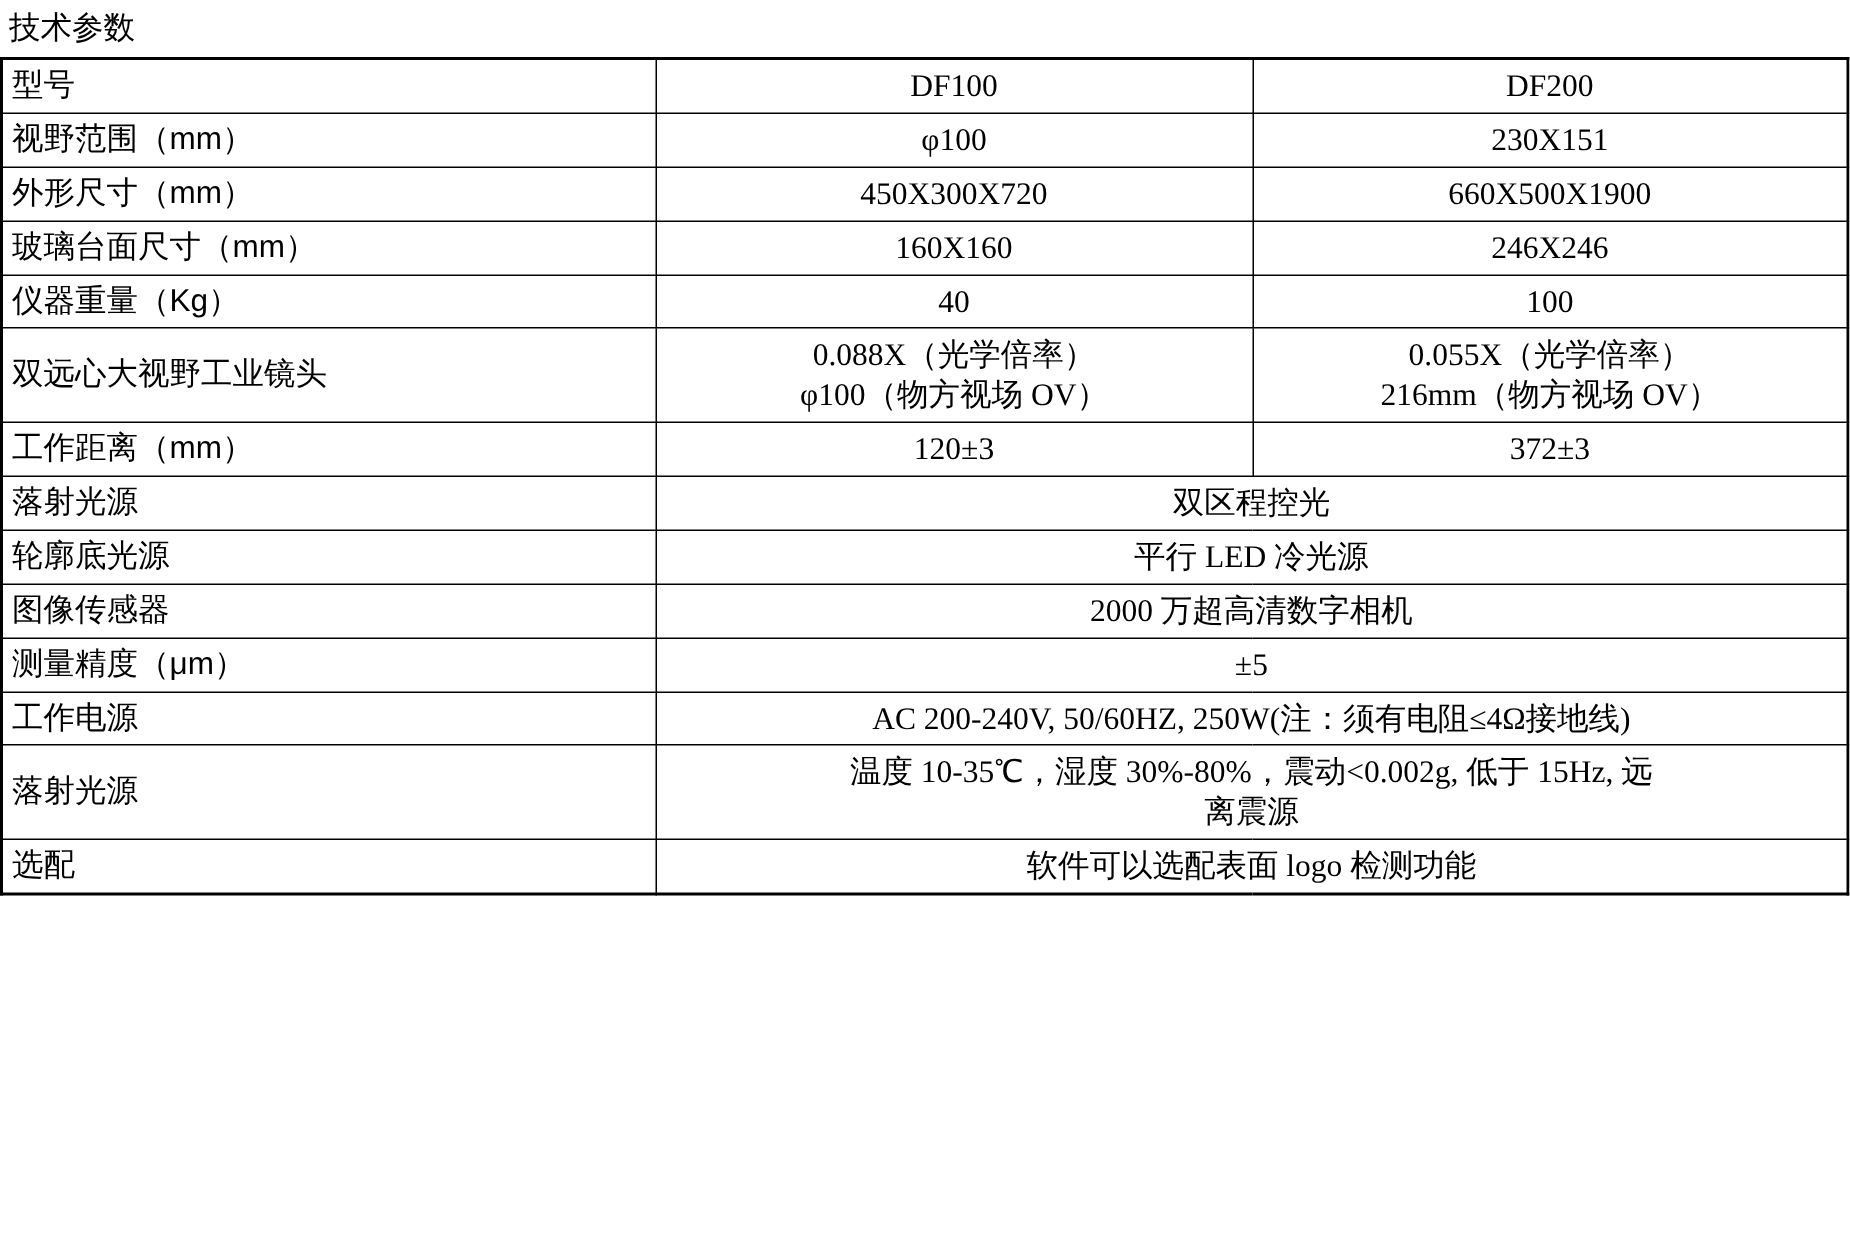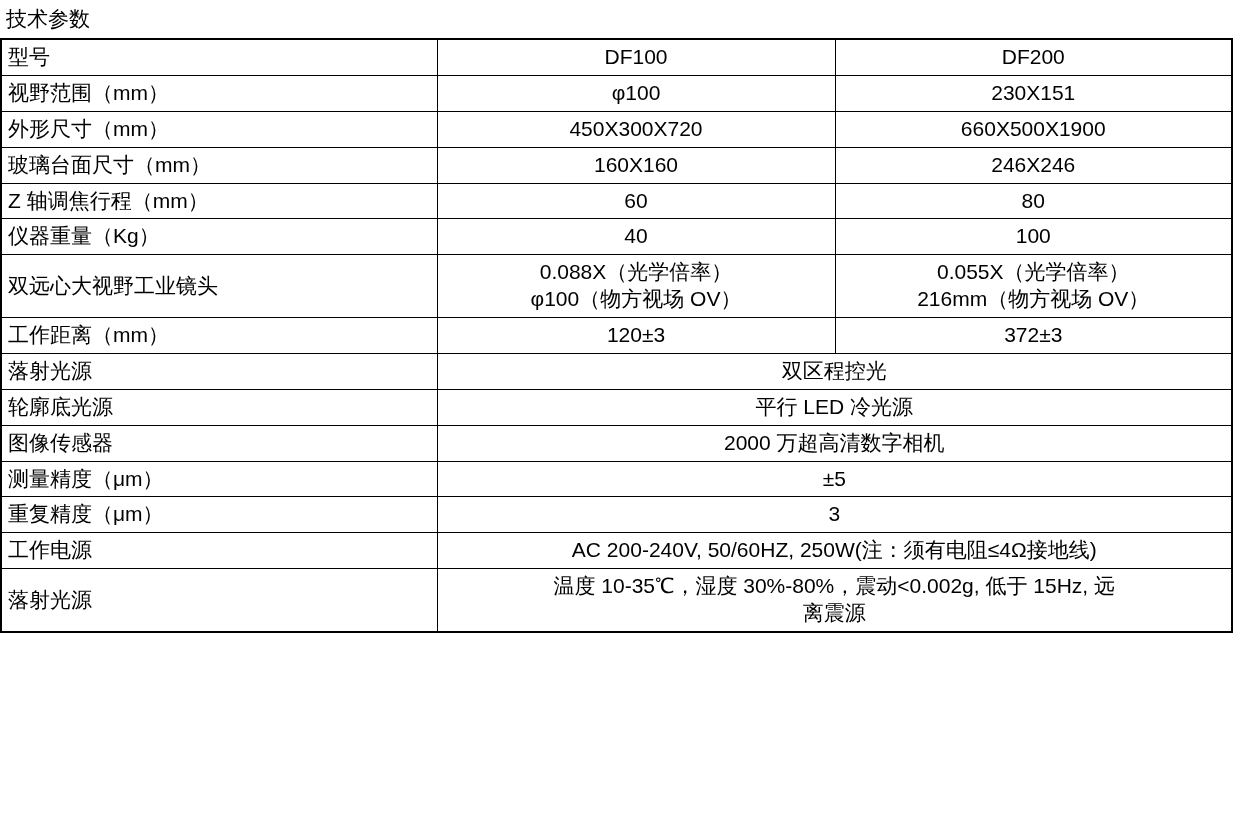--- a/index.html
+++ b/index.html
@@ -45,20 +45,21 @@
     vertical-align: middle;
     line-height: 1.28;
   }
   td.label {
     text-align: left;
     padding-left: 10px;
     white-space: nowrap;
   }
   td.val {
     text-align: center;
+    font-family: Liberation Serif, serif;
   }
   .col-label { width: 436px; }
   .col-a { width: 398px; }
   .col-b { width: 397px; }
   .two-line {
     line-height: 1.42;
   }
   .wrapline { display: block; }
 </style>
 </head>
@@ -92,25 +93,20 @@
         <td class="val">450X300X720</td>
         <td class="val">660X500X1900</td>
       </tr>
 
       <tr>
         <td class="label">玻璃台面尺寸（mm）</td>
         <td class="val">160X160</td>
         <td class="val">246X246</td>
       </tr>
 
-      <tr>
-        <td class="label">Z 轴调焦行程（mm）</td>
-        <td class="val">60</td>
-        <td class="val">80</td>
-      </tr>
 
       <tr>
         <td class="label">仪器重量（Kg）</td>
         <td class="val">40</td>
         <td class="val">100</td>
       </tr>
 
       <tr>
         <td class="label">双远心大视野工业镜头</td>
         <td class="val two-line">
@@ -142,35 +138,35 @@
       <tr>
         <td class="label">图像传感器</td>
         <td class="val" colspan="2">2000 万超高清数字相机</td>
       </tr>
 
       <tr>
         <td class="label">测量精度（μm）</td>
         <td class="val" colspan="2">±5</td>
       </tr>
 
-      <tr>
-        <td class="label">重复精度（μm）</td>
-        <td class="val" colspan="2">3</td>
-      </tr>
 
 
       <tr>
         <td class="label">工作电源</td>
         <td class="val" colspan="2">AC 200-240V, 50/60HZ, 250W(注：须有电阻≤4Ω接地线)</td>
       </tr>
 
       <tr>
         <td class="label">落射光源</td>
         <td class="val two-line" colspan="2">
           <span class="wrapline">温度 10-35℃，湿度 30%-80%，震动&lt;0.002g, 低于 15Hz, 远</span>
           <span class="wrapline">离震源</span>
         </td>
       </tr>
 
+      <tr>
+        <td class="label">选配</td>
+        <td class="val" colspan="2">软件可以选配表面 logo 检测功能</td>
+      </tr>
     </tbody>
   </table>
 
 </div>
 
 </body></html>

